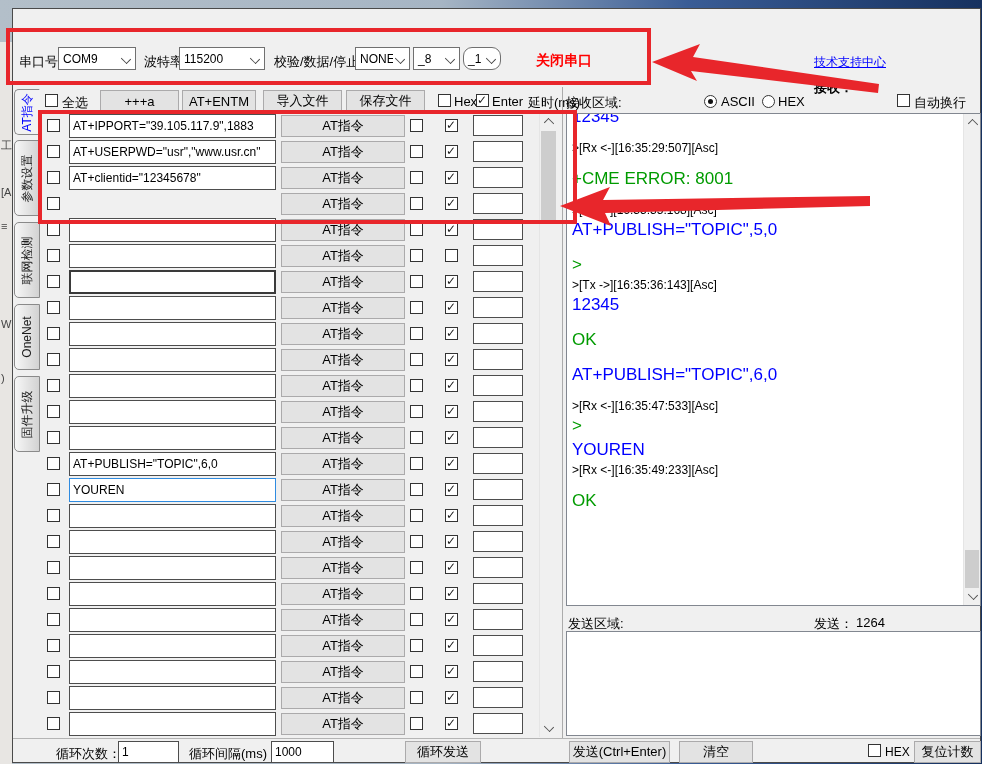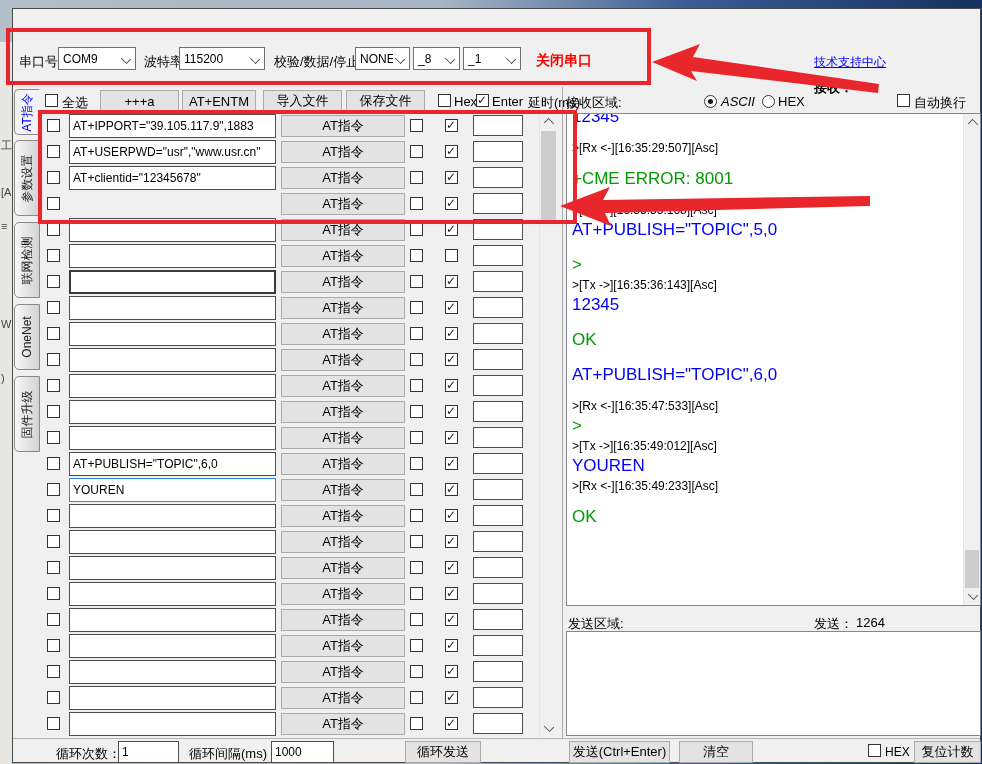--- a/index.html
+++ b/index.html
@@ -25,42 +25,42 @@
 
   
   .lbl { position:absolute; font-size:13px; color:#000; white-space:nowrap; }
   .combo { position:absolute; top:38px; height:23px; background:#fff; border:1px solid #707070; display:flex; align-items:center; }
   .combo-text { font-size:12px; padding-left:4px; flex:1; white-space:nowrap; overflow:hidden; }
   .chev { width:16px; height:100%; position:relative; }
   .chev::after { content:""; position:absolute; left:3px; top:7px; width:7px; height:7px; border-right:1px solid #444; border-bottom:1px solid #444; transform:rotate(45deg) scale(1,.8); }
   .lbl-port { left:6px; top:44px; } .combo-port { left:45px; width:78px; }
   .lbl-baud { left:131px; top:44px; } .combo-baud { left:166px; width:86px; }
   .lbl-framing { left:261px; top:44px; }
-  .combo-parity { left:342px; width:55px; } .combo-data { left:400px; width:47px; } .combo-stop { left:450px; width:58px; }
+  .combo-parity { left:342px; width:55px; } .combo-data { left:400px; width:47px; } .combo-stop { left:450px; width:38px;border-radius:9px; }
   .close-serial { position:absolute; left:523px; top:43px; font-size:14px; font-weight:bold; color:#ff0000; cursor:pointer; }
   .support-link { position:absolute; left:801px; top:45px; font-size:12px; color:#0000ff; text-decoration:underline; cursor:pointer; }
 
   
   .cb { position:absolute; width:13px; height:13px; background:#fff; border:1px solid #333; font-size:0; }
   .cb.checked::after { content:"✓"; position:absolute; left:0px; top:-1px; font-size:12px; font-weight:bold; color:#1a1a1a; line-height:13px; }
   .radio { position:absolute; width:13px; height:13px; border:1px solid #333; border-radius:50%; background:#fff; }
   .radio.selected::after { content:""; position:absolute; left:3px; top:3px; width:5px; height:5px; border-radius:50%; background:#111; }
 
   
   .btn { position:absolute; background:#e3e3e3; border:1px solid #abaaab; font-size:13px; color:#000; font-family:inherit; cursor:pointer; }
   .cb-selectall { left:32px; top:85px; } .lbl-selectall { left:49px; top:85px; }
   .btn-plusa { left:87px; top:81px; width:79px; height:22px; }
   .btn-entm { left:169px; top:81px; width:74px; height:22px; }
   .btn-import { left:250px; top:81px; width:79px; height:22px; }
   .btn-save { left:333px; top:81px; width:79px; height:22px; }
   .cb-hex { left:425px; top:85px; } .lbl-hex { left:441px; top:85px; }
   .cb-enter { left:463px; top:85px; } .lbl-enter { left:479px; top:85px; }
   .lbl-delay { left:515px; top:85px; }
   .lbl-rxarea { left:553px; top:85px; }
-  .radio-ascii { left:691px; top:86px; } .lbl-ascii { left:708px; top:85px;font-style:italic; }
+  .radio-ascii { left:691px; top:86px; } .lbl-ascii { left:708px; top:85px; }
   .radio-rhex { left:749px; top:86px; } .lbl-rhex { left:765px; top:85px; }
   .lbl-rxcount { left:801px; top:70px;font-weight:bold; } .val-rxcount { left:843px; top:102px;text-decoration:underline; }
   .cb-wrap { left:884px; top:85px; } .lbl-wrap { left:901px; top:85px; }
 
   
   .vtab { position:absolute; left:1px; width:26px; background:linear-gradient(to right,#f7f7f7,#d2d2d2); border:1px solid #8a8a8a; border-radius:5px 0 0 5px; display:flex; align-items:center; justify-content:center; cursor:pointer; }
   .vtab span { transform:rotate(-90deg); white-space:nowrap; font-size:12px; color:#1c1c1c; }
   .vtab.active { background:#f2f2f2; border-right-color:#f2f2f2; }
   .vtab.active span { color:#0000ff; }
 
@@ -416,21 +416,20 @@
         <div class="log-line log-green" style="color: rgb(0, 155, 0);">&gt;</div>
         <div class="log-line log-ts">&gt;[Tx -&gt;][16:35:36:143][Asc]</div>
         <div class="log-line log-blue" style="color: rgb(0, 0, 255);">12345</div>
         <div class="log-line log-blank"></div>
         <div class="log-line log-green" style="color: rgb(0, 155, 0);">OK</div>
         <div class="log-line log-blank"></div>
         <div class="log-line log-blue" style="color: rgb(0, 0, 255);">AT+PUBLISH="TOPIC",6,0</div>
         <div class="log-line log-blank"></div>
         <div class="log-line log-ts">&gt;[Rx &lt;-][16:35:47:533][Asc]</div>
         <div class="log-line log-green" style="color: rgb(0, 155, 0);">&gt;</div>
-        <div class="log-line log-ts">&gt;[Tx -&gt;][16:35:49:012][Asc]</div>
         <div class="log-line log-blue" style="color: rgb(0, 0, 255);">YOUREN</div>
         <div class="log-line log-ts">&gt;[Rx &lt;-][16:35:49:233][Asc]</div>
         <div class="log-line log-blank"></div>
         <div class="log-line log-green" style="color: rgb(0, 155, 0);">OK</div>
       </div>
     <div class="scrollbar rx-scrollbar" style="position:absolute;">
       <div class="sb-arrow up" style="top:0"></div>
       <div class="sb-thumb" style="top:436px;height:38px;"></div>
       <div class="sb-arrow down"></div>
     </div>

